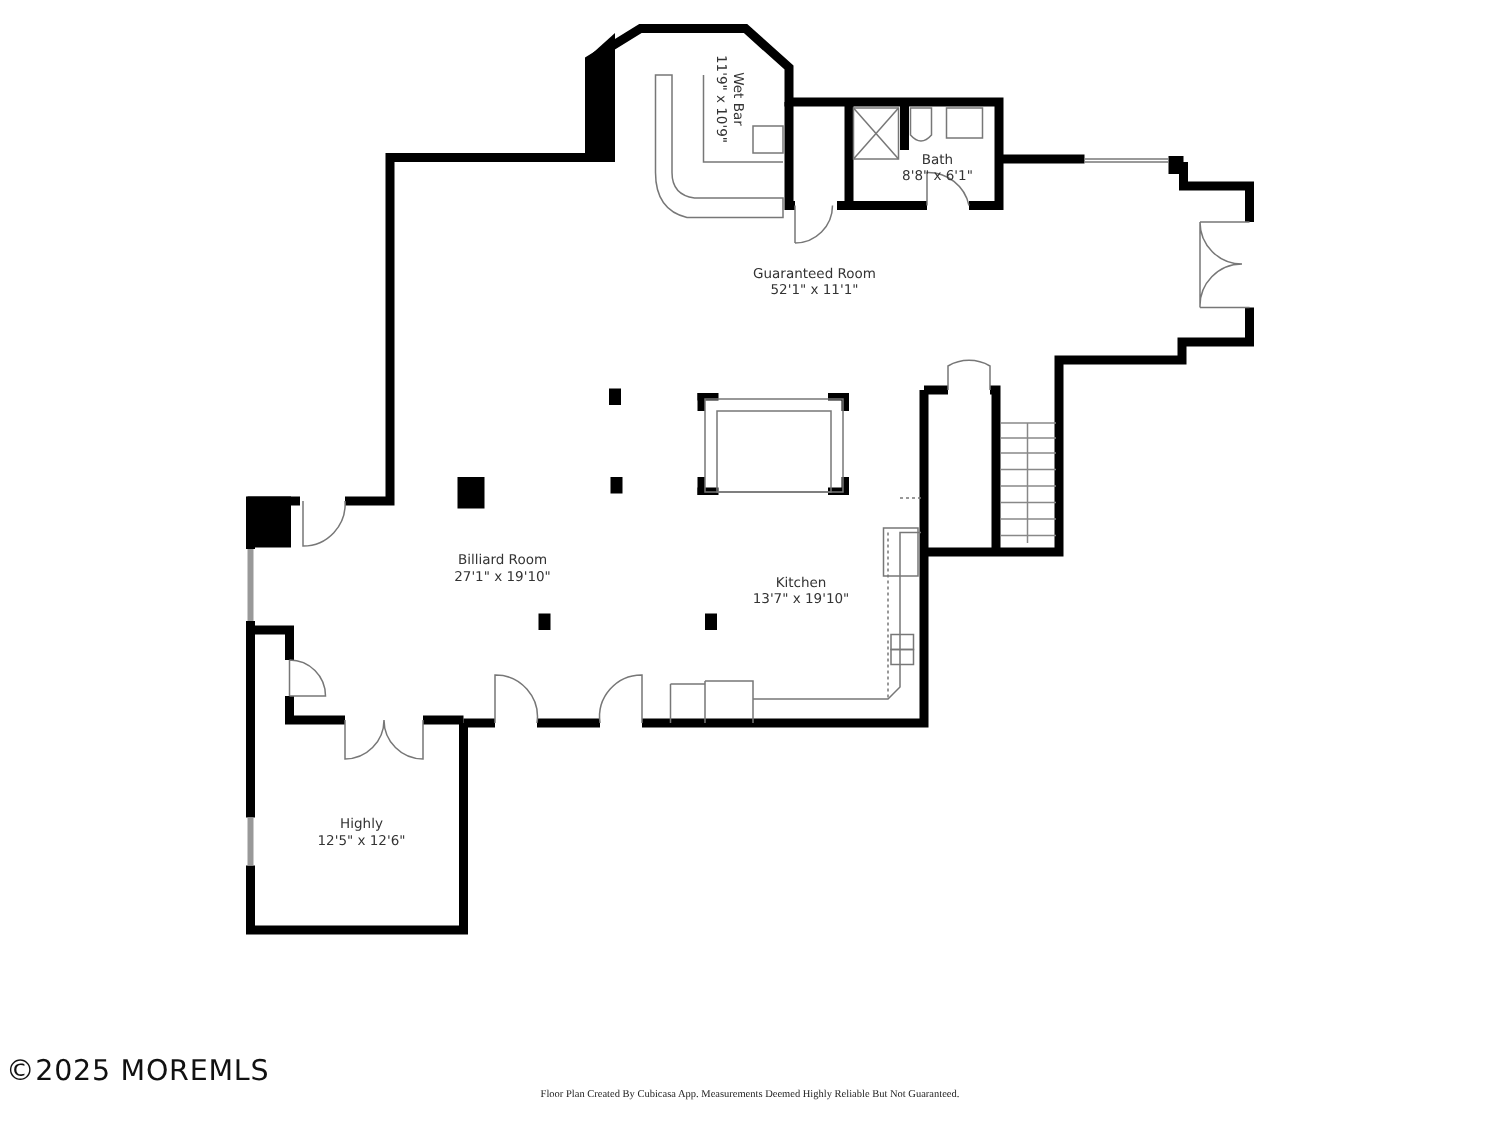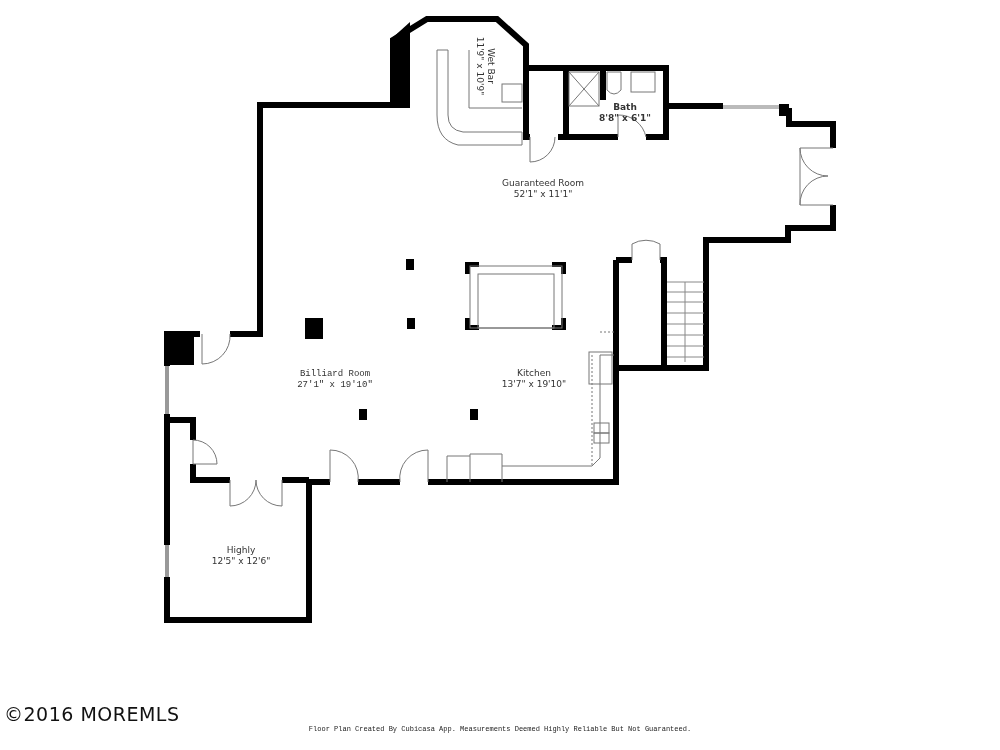--- a/index.html
+++ b/index.html
@@ -1,21 +1,21 @@
 <!DOCTYPE html>
 <html><head>
   <meta charset="utf-8">
   <style>
     html, body { margin:0; padding:0; background:#ffffff; }
     body { width:1000px; height:750px; position:relative; overflow:hidden; font-family:"DejaVu Sans", sans-serif; }
     svg.plan { position:absolute; left:0; top:0; }
     .room-label { position:absolute; font-family:"DejaVu Sans", sans-serif; font-size:9px; color:#333; text-align:center; line-height:11px; white-space:nowrap; transform:translateX(-50%); }
     .room-label.rot { transform:translate(-50%,-50%) rotate(90deg); }
     .watermark { position:absolute; left:4px; top:703px; font-family:"DejaVu Sans", sans-serif; font-size:19px; color:#111; letter-spacing:0.5px; }
-    .footer { position:absolute; left:0; width:1000px; top:725px; text-align:center; font-family:Liberation Mono, monospace; font-size:7px; color:#222; }
+    .footer { position:absolute; left:0; width:1000px; top:725px; text-align:center; font-family:Liberation Serif, serif; font-size:7px; color:#222; }
   </style>
 </head>
 <body>
 
 <svg class="plan" width="1000" height="750" viewBox="0 0 1000 750">
   <g fill="none" stroke="#000" stroke-width="6" stroke-linejoin="miter">
 
     <polyline points="393,105 260,105 260,334 230,334"></polyline>
     <polyline points="200,334 167,334 167,366"></polyline>
     <polyline points="167,414 167,480"></polyline>
@@ -112,35 +112,35 @@
     <path d="M800,148 L800,205 M833,148 L800,148 M833,205 L800,205 M800,148 A28,28 0 0 0 828,176 M800,205 A28,28 0 0 1 828,176"></path>
     <line x1="167" y1="366" x2="167" y2="414" stroke="#999" stroke-width="4"></line>
     <line x1="167" y1="545" x2="167" y2="577" stroke="#999" stroke-width="4"></line>
   </g>
 </svg>
 
 <div class="room-label rot" style="left:485px; top:66px;">
   <div>Wet Bar</div>
   <div>11'9" x 10'9"</div>
 </div>
-<div class="room-label" style="left:625px; top:102px;font-weight:bold;">
+<div class="room-label" style="left:625px; top:102px;">
   <div>Bath</div>
   <div>8'8" x 6'1"</div>
 </div>
 <div class="room-label" style="left:543px; top:178px;">
   <div>Guaranteed Room</div>
   <div>52'1" x 11'1"</div>
 </div>
-<div class="room-label" style="left:335px; top:369px;font-family:Liberation Mono, monospace;">
+<div class="room-label" style="left:335px; top:369px;">
   <div>Billiard Room</div>
   <div>27'1" x 19'10"</div>
 </div>
-<div class="room-label" style="left:534px; top:368px;">
+<div class="room-label" style="left:534px; top:384px;">
   <div>Kitchen</div>
   <div>13'7" x 19'10"</div>
 </div>
 <div class="room-label" style="left:241px; top:545px;">
   <div>Highly</div>
   <div>12'5" x 12'6"</div>
 </div>
 
-<div class="watermark">©2016 MOREMLS</div>
+<div class="watermark">©2025 MOREMLS</div>
 <div class="footer">Floor Plan Created By Cubicasa App. Measurements Deemed Highly Reliable But Not Guaranteed.</div>
 
 </body></html>

